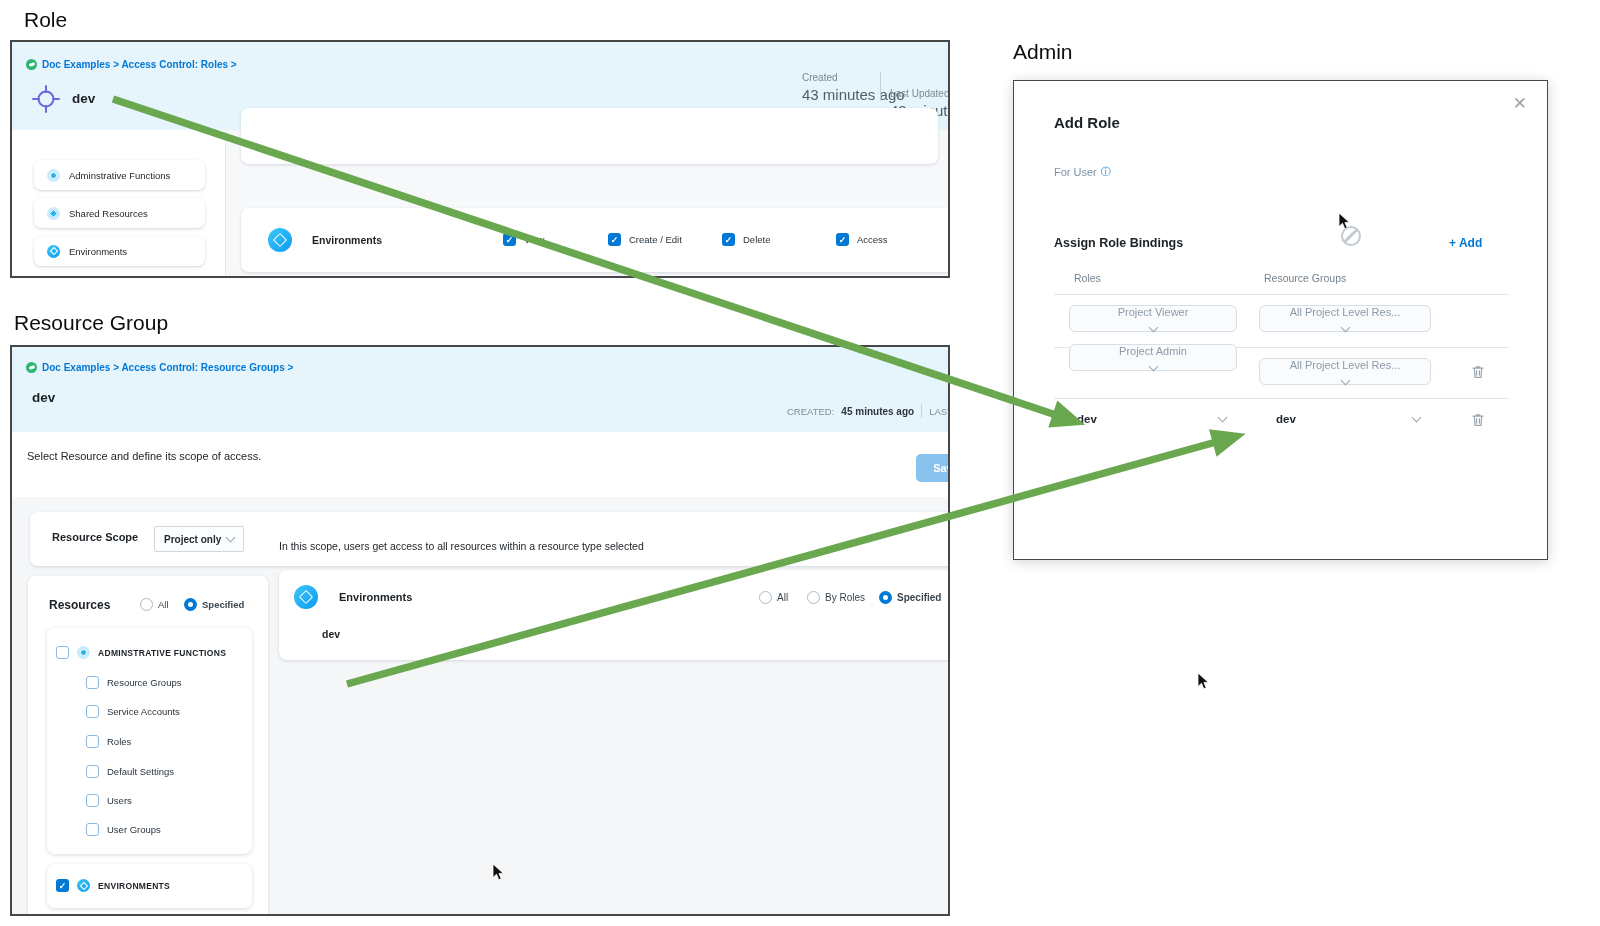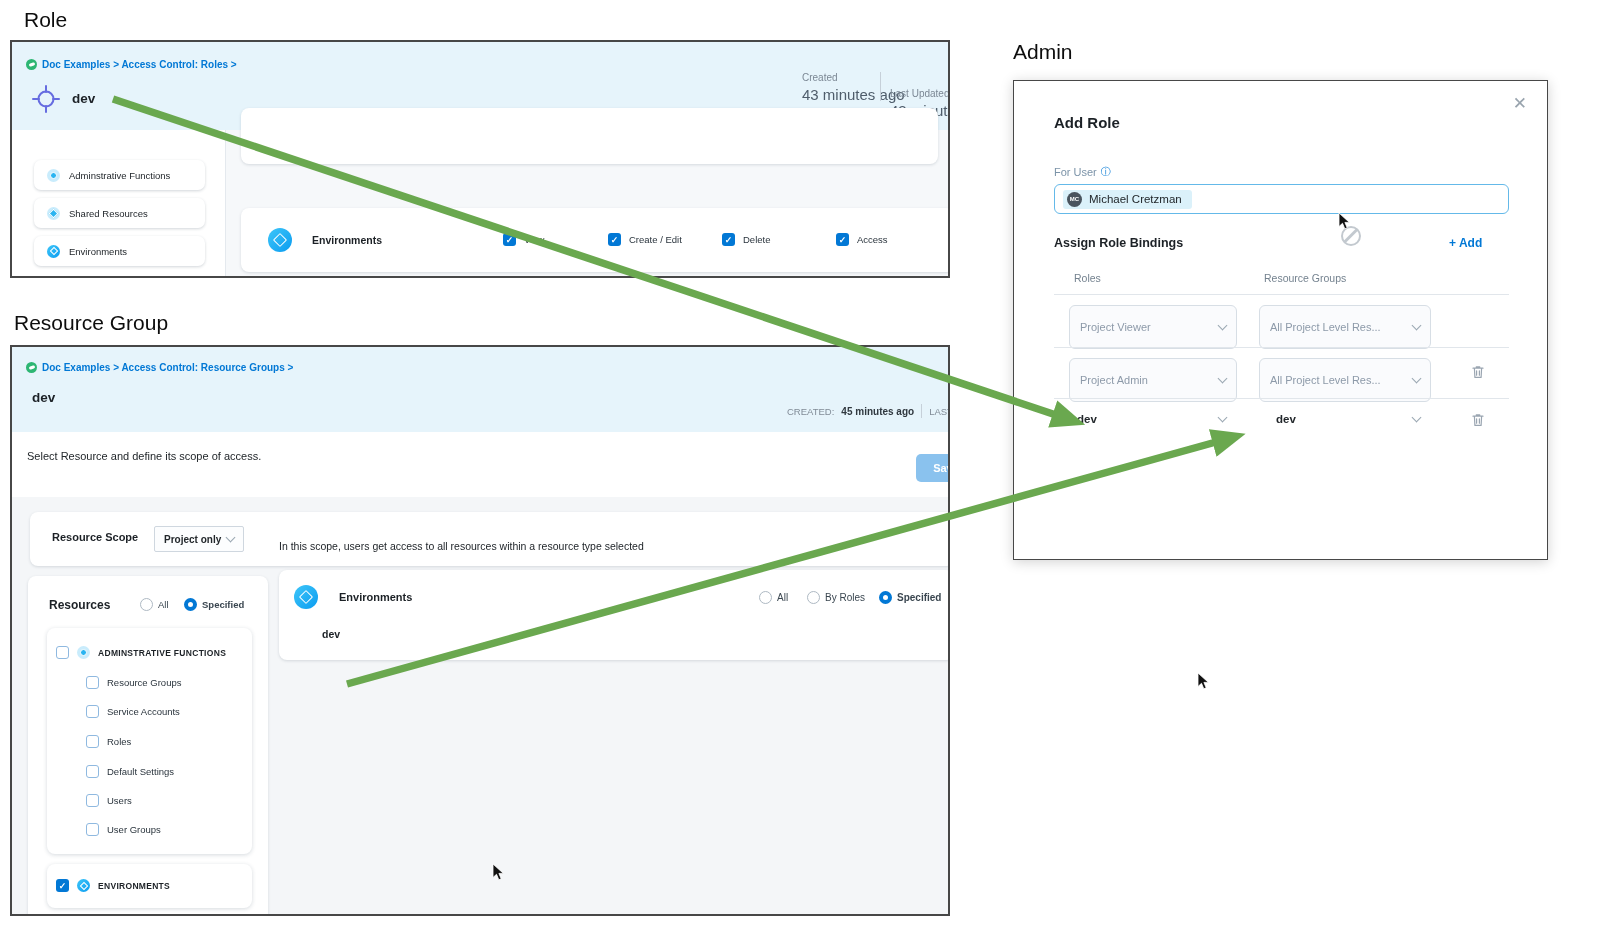--- a/index.html
+++ b/index.html
@@ -33,23 +33,23 @@
   .ico-sm .dia{width:5px;height:5px;background:#2ab4f1;border:1.5px solid #fff;transform:rotate(45deg);}
   .ico-env-sm{width:13px;height:13px;border-radius:50%;background:linear-gradient(135deg,#3ec6f9,#0b9cf0);
               display:flex;align-items:center;justify-content:center;flex:0 0 auto;}
   .ico-env-sm .sq{width:4px;height:4px;border:1px solid #fff;transform:rotate(45deg);}
   .ico-env{width:24px;height:24px;border-radius:50%;background:linear-gradient(135deg,#3ec6f9,#0b9cf0);
            display:flex;align-items:center;justify-content:center;flex:0 0 auto;}
   .ico-env .sq{width:8px;height:8px;border:1.5px solid #fff;transform:rotate(45deg);border-radius:1px;}
   .dropdown{position:absolute;border:1px solid #cfd7df;border-radius:2px;background:#fcfdfe;
             display:flex;align-items:center;justify-content:space-between;padding:0 9px;box-sizing:border-box;
             font-size:10px;font-weight:700;color:#22272b;}
-  .sel-box{position:absolute;height:44px;border:1px solid #d7dee5;border-radius:6px;background:#fafbfd;
+  .sel-box{position:absolute;height:27px;border:1px solid #d7dee5;border-radius:6px;background:#fafbfd;
            display:flex;align-items:center;justify-content:space-between;padding:0 10px;font-size:11px;
-           color:#8d9aa9;box-sizing:border-box;}
+           color:#8d9aa9;box-sizing:border-box;flex-direction:column;}
   .chev{display:inline-block;width:6px;height:6px;border-right:1.5px solid #9aa7b2;border-bottom:1.5px solid #9aa7b2;
         transform:rotate(45deg);margin-top:-3px;flex:0 0 auto;}
   .btn-save{position:absolute;background:#8ac2ee;color:#fff;font-size:11px;font-weight:600;border:none;
             border-radius:5px;display:flex;align-items:center;justify-content:center;}
   .chip{display:flex;align-items:center;gap:7px;background:#dbf1fa;border-radius:3px;padding:2px 10px 2px 4px;}
   .avatar{width:15px;height:15px;border-radius:50%;background:#4a545e;color:#fff;font-size:6px;font-weight:700;
           display:flex;align-items:center;justify-content:center;}
   .addlink{position:absolute;font-size:12px;font-weight:600;color:#0278d5;}
   .colhdr{position:absolute;font-size:10.5px;color:#74828f;}
   .devtxt{position:absolute;font-size:11.5px;font-weight:600;color:#22272b;}
@@ -264,45 +264,39 @@
   </div>
 
   <div class="panel" style="left:1013px;top:80px;width:535px;height:480px;border-width:1.5px;box-shadow:0 2px 12px rgba(0,0,0,.18);">
     <div class="close-x" style="right:20px;top:14px;">✕</div>
     <div class="abs" style="left:40px;top:33px;font-size:15px;font-weight:700;">Add Role</div>
 
     <div class="for-user" style="left:40px;top:84px;">
       <span>For User</span>
       <span class="info-ico">ⓘ</span>
     </div>
-    <div class="abs" style="left:40px;top:103px;width:455px;height:30px;border:1.5px solid #64b9e9;border-radius:6px;background:#fff;display:flex;align-items:center;padding-left:8px;box-sizing:border-box;">
-      <span class="chip">
-        <span class="avatar">MC</span>
-        <span style="font-size:11.5px;color:#22272b;">Michael Cretzman</span>
-      </span>
-    </div>
 
     <div class="abs" style="left:40px;top:155px;font-size:12.5px;font-weight:600;">Assign Role Bindings</div>
     <div class="addlink" style="left:435px;top:155px;">+ Add</div>
 
     <div class="colhdr" style="left:60px;top:191px;">Roles</div>
     <div class="colhdr" style="left:250px;top:191px;">Resource Groups</div>
     <div class="hline" style="left:40px;top:213px;width:455px;"></div>
 
     <div class="sel-box" style="left:55px;top:224px;width:168px;">
       <span>Project Viewer</span>
       <span class="chev"></span>
     </div>
     <div class="sel-box" style="left:245px;top:224px;width:172px;">
       <span>All Project Level Res...</span>
       <span class="chev"></span>
     </div>
     <div class="hline" style="left:40px;top:266px;width:455px;"></div>
 
-    <div class="sel-box" style="left:55px;top:277px;width:168px;">
+    <div class="sel-box" style="left:55px;top:263px;width:168px;">
       <span>Project Admin</span>
       <span class="chev"></span>
     </div>
     <div class="sel-box" style="left:245px;top:277px;width:172px;">
       <span>All Project Level Res...</span>
       <span class="chev"></span>
     </div>
     <svg class="abs" style="left:456px;top:283px;" width="16" height="16" viewBox="0 0 16 16">
       <path d="M3 4.2 h10 M6.3 4.2 V2.8 h3.4 v1.4 M4.4 4.2 l.5 9.2 h6.2 l.5 -9.2 M6.6 6.8 v4.4 M9.4 6.8 v4.4" stroke="#9aa5b1" stroke-width="1.2" fill="none" stroke-linecap="round" stroke-linejoin="round"></path>
     </svg>

